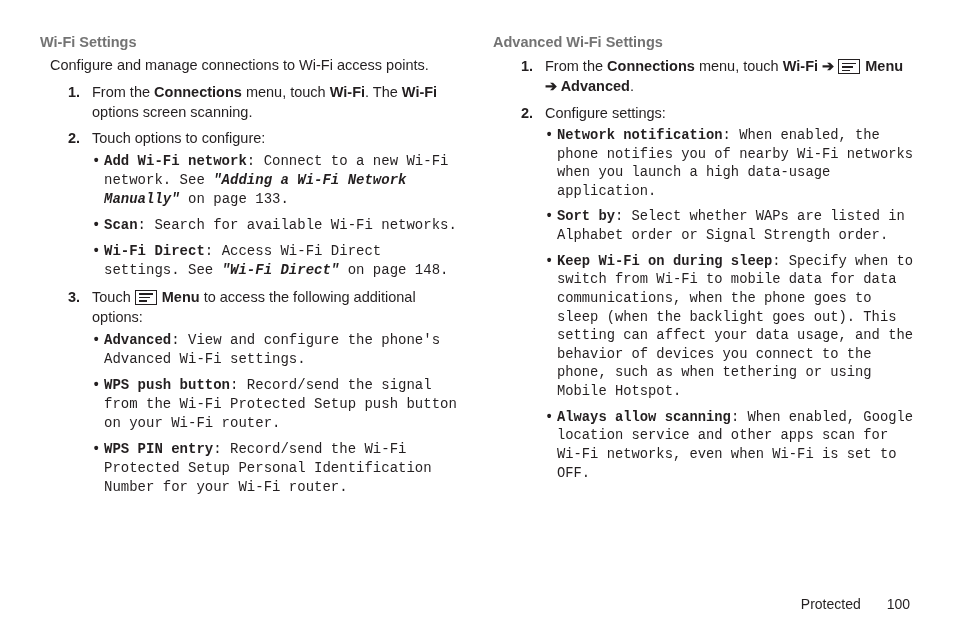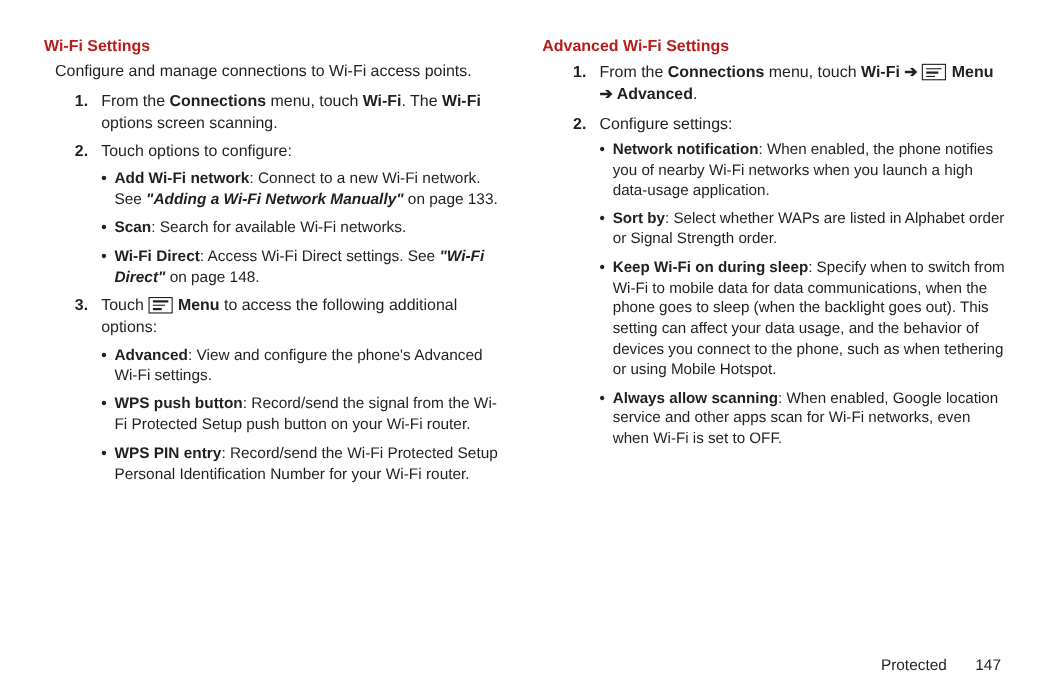--- a/index.html
+++ b/index.html
@@ -14,21 +14,21 @@
     }
     .columns {
       display: flex;
       gap: 32px;
     }
     .col {
       flex: 1;
       min-width: 0;
     }
     .section-title {
-      color: #b91c1c;
+      color: #737373;
       font-weight: bold;
       font-size: 14.5px;
       margin-bottom: 6px;
     }
     .intro {
       font-size: 14.5px;
       margin-bottom: 6px;
       line-height: 1.35;
       padding-left: 10px;
     }
@@ -55,20 +55,21 @@
       margin-top: 4px;
     }
     ul.bullets > li {
       position: relative;
       padding-left: 12px;
       font-size: 14px;
       line-height: 1.35;
       margin-bottom: 7px;
       
       font-stretch: condensed;
+      font-family: Liberation Mono, monospace;
     }
     ul.bullets > li::before {
       content: "•";
       position: absolute;
       left: 0;
       top: 0;
       font-weight: bold;
     }
     .b { font-weight: bold; }
     .bi { font-weight: bold; font-style: italic; }
@@ -142,14 +143,14 @@
           <li><span class="b">Keep Wi-Fi on during sleep</span><span>: Specify when to switch from Wi-Fi to mobile data for data communications, when the phone goes to sleep (when the backlight goes out). This setting can affect your data usage, and the behavior of devices you connect to the phone, such as when tethering or using Mobile Hotspot.</span></li>
           <li><span class="b">Always allow scanning</span><span>: When enabled, Google location service and other apps scan for Wi-Fi networks, even when Wi-Fi is set to OFF.</span></li>
         </ul>
       </li>
     </ol>
   </div>
 </div>
 
 <div class="footer">
   <span>Protected</span>
-  <span class="pg">147</span>
+  <span class="pg">100</span>
 </div>
 
 </body></html>

